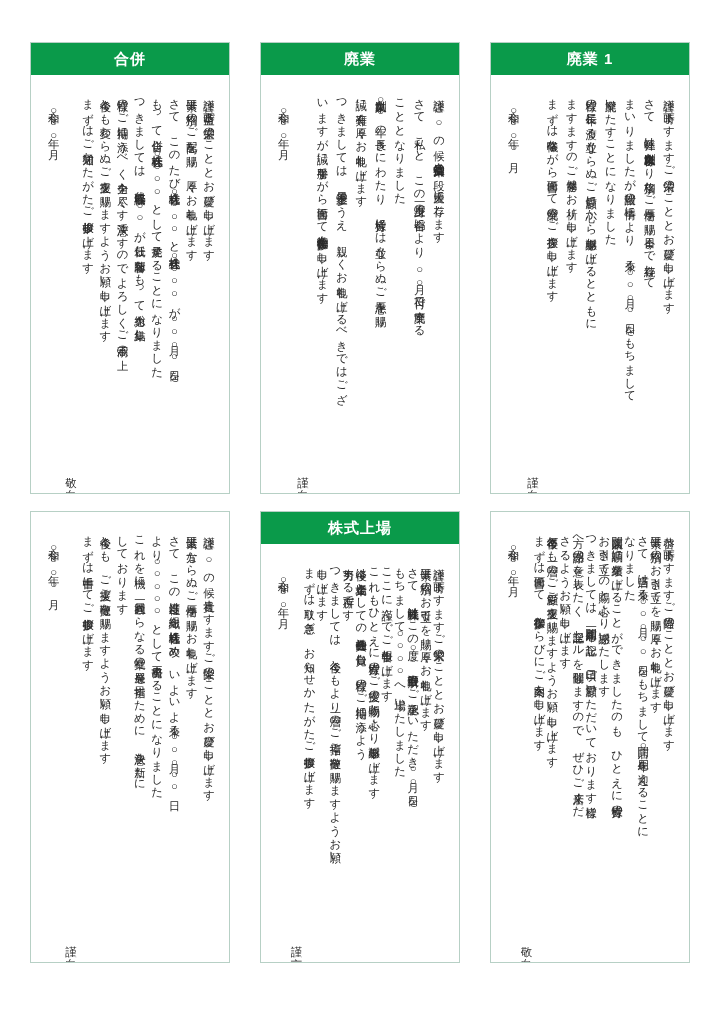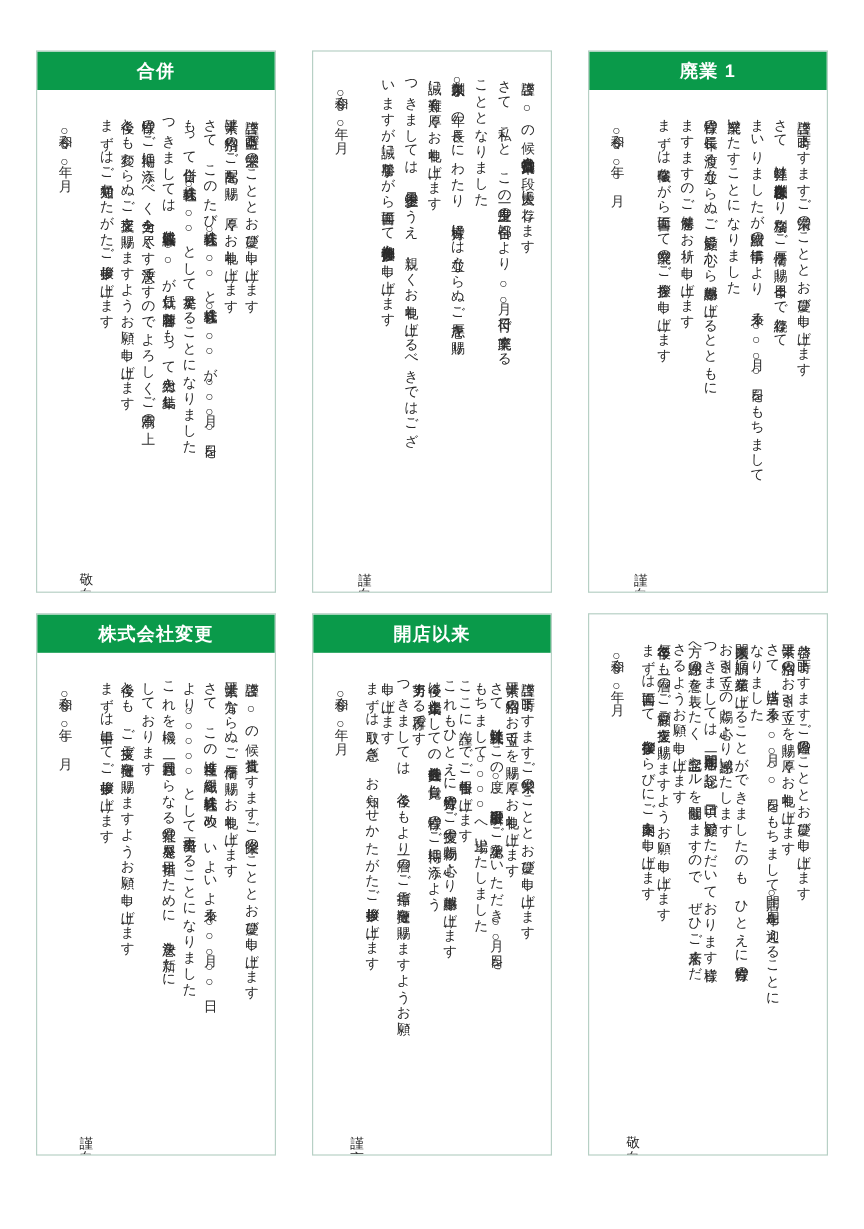--- a/index.html
+++ b/index.html
@@ -74,20 +74,23 @@
         <div class="tline">つきましては　代表取締役に○○が就任し新陣容をもって総力を結集し</div>
         <div class="tline">皆様のご期待に添うべく全力を尽くす決意ですのでよろしくご高承の上</div>
         <div class="tline">今後とも変わらぬご支援を賜りますようお願い申し上げます</div>
         <div class="tline">まずはご通知かたがたご挨拶申し上げます</div>
         <div class="tline closing">敬　白</div>
         <div class="tline datecol">令和○○年○月</div>
       </div>
   </section>
 
   <section class="card">
+    <header class="card-header">
+      <span>廃業</span>
+    </header>
     <div class="card-body">
         <div class="tline">謹啓　○○の候　貴社益々御清栄の段　大慶に存じます</div>
         <div class="tline">さて　私こと　この度一身上の都合により　○月○日付で廃業する</div>
         <div class="tline">こととなりました</div>
         <div class="tline">創業以来○○年の長きにわたり　皆様方には並々ならぬご厚志を賜り</div>
         <div class="tline">誠に有難く厚くお礼申し上げます</div>
         <div class="tline">つきましては　早速参上のうえ　親しくお礼申し上げるべきではござ</div>
         <div class="tline">いますが誠に勝手ながら書面にて御礼旁々御挨拶を申し上げます</div>
         <div class="tline closing">謹　白</div>
         <div class="tline datecol">令和○○年○月</div>
@@ -105,40 +108,37 @@
         <div class="tline">廃業いたすことになりました</div>
         <div class="tline">皆様の長年に渡る並々ならぬご愛顧に心から感謝申し上げるとともに</div>
         <div class="tline">ますますのご健勝をお祈り申し上げます</div>
         <div class="tline">まずは略儀ながら書面にて廃業のご挨拶を申し上げます</div>
         <div class="tline closing">謹　白</div>
         <div class="tline datecol">令和○○年○○月</div>
       </div>
   </section>
 
   <section class="card">
-    <header class="card-header">
-      <span>株式会社変更</span>
-    </header>
     <div class="card-body">
         <div class="tline">謹啓　○○の候　貴社ますますご隆栄のこととお慶び申し上げます</div>
         <div class="tline">平素は一方ならぬご厚情を賜りお礼申し上げます</div>
         <div class="tline">さて　この度当社は組織を株式会社に改め　いよいよ来る○○月○○○日</div>
         <div class="tline">より○○○○○として再出発することになりました</div>
         <div class="tline">これを機に　社員一同さらなる社業の発展を目指すために　決意を新たに</div>
         <div class="tline">しております</div>
         <div class="tline">今後とも　ご支援ご鞭撻を賜りますようお願い申し上げます</div>
         <div class="tline">まずは書中にてご挨拶申し上げます</div>
         <div class="tline closing">謹　白</div>
         <div class="tline datecol">令和○○年○○月</div>
       </div>
   </section>
 
   <section class="card">
     <header class="card-header">
-      <span>開店以来</span>
+      <span>株式上場</span>
     </header>
     <div class="card-body">
         <div class="tline">謹啓　時下ますますご繁栄のこととお慶び申し上げます</div>
         <div class="tline">平素は格別のお引立てを賜り厚くお礼申し上げます</div>
         <div class="tline">さて　弊社株式はこの度○○証券取引所のご承認をいただき○月○日を</div>
         <div class="tline">もちまして○○○○へ上場いたしました</div>
         <div class="tline">ここに謹んでご報告申し上げます</div>
         <div class="tline">これもひとえに皆様方のご支援の賜物と心より感謝申し上げます</div>
         <div class="tline">今後は上場企業としての社会的責任を自覚し　皆様のご期待に添うよう</div>
         <div class="tline">努力する所存です</div>

